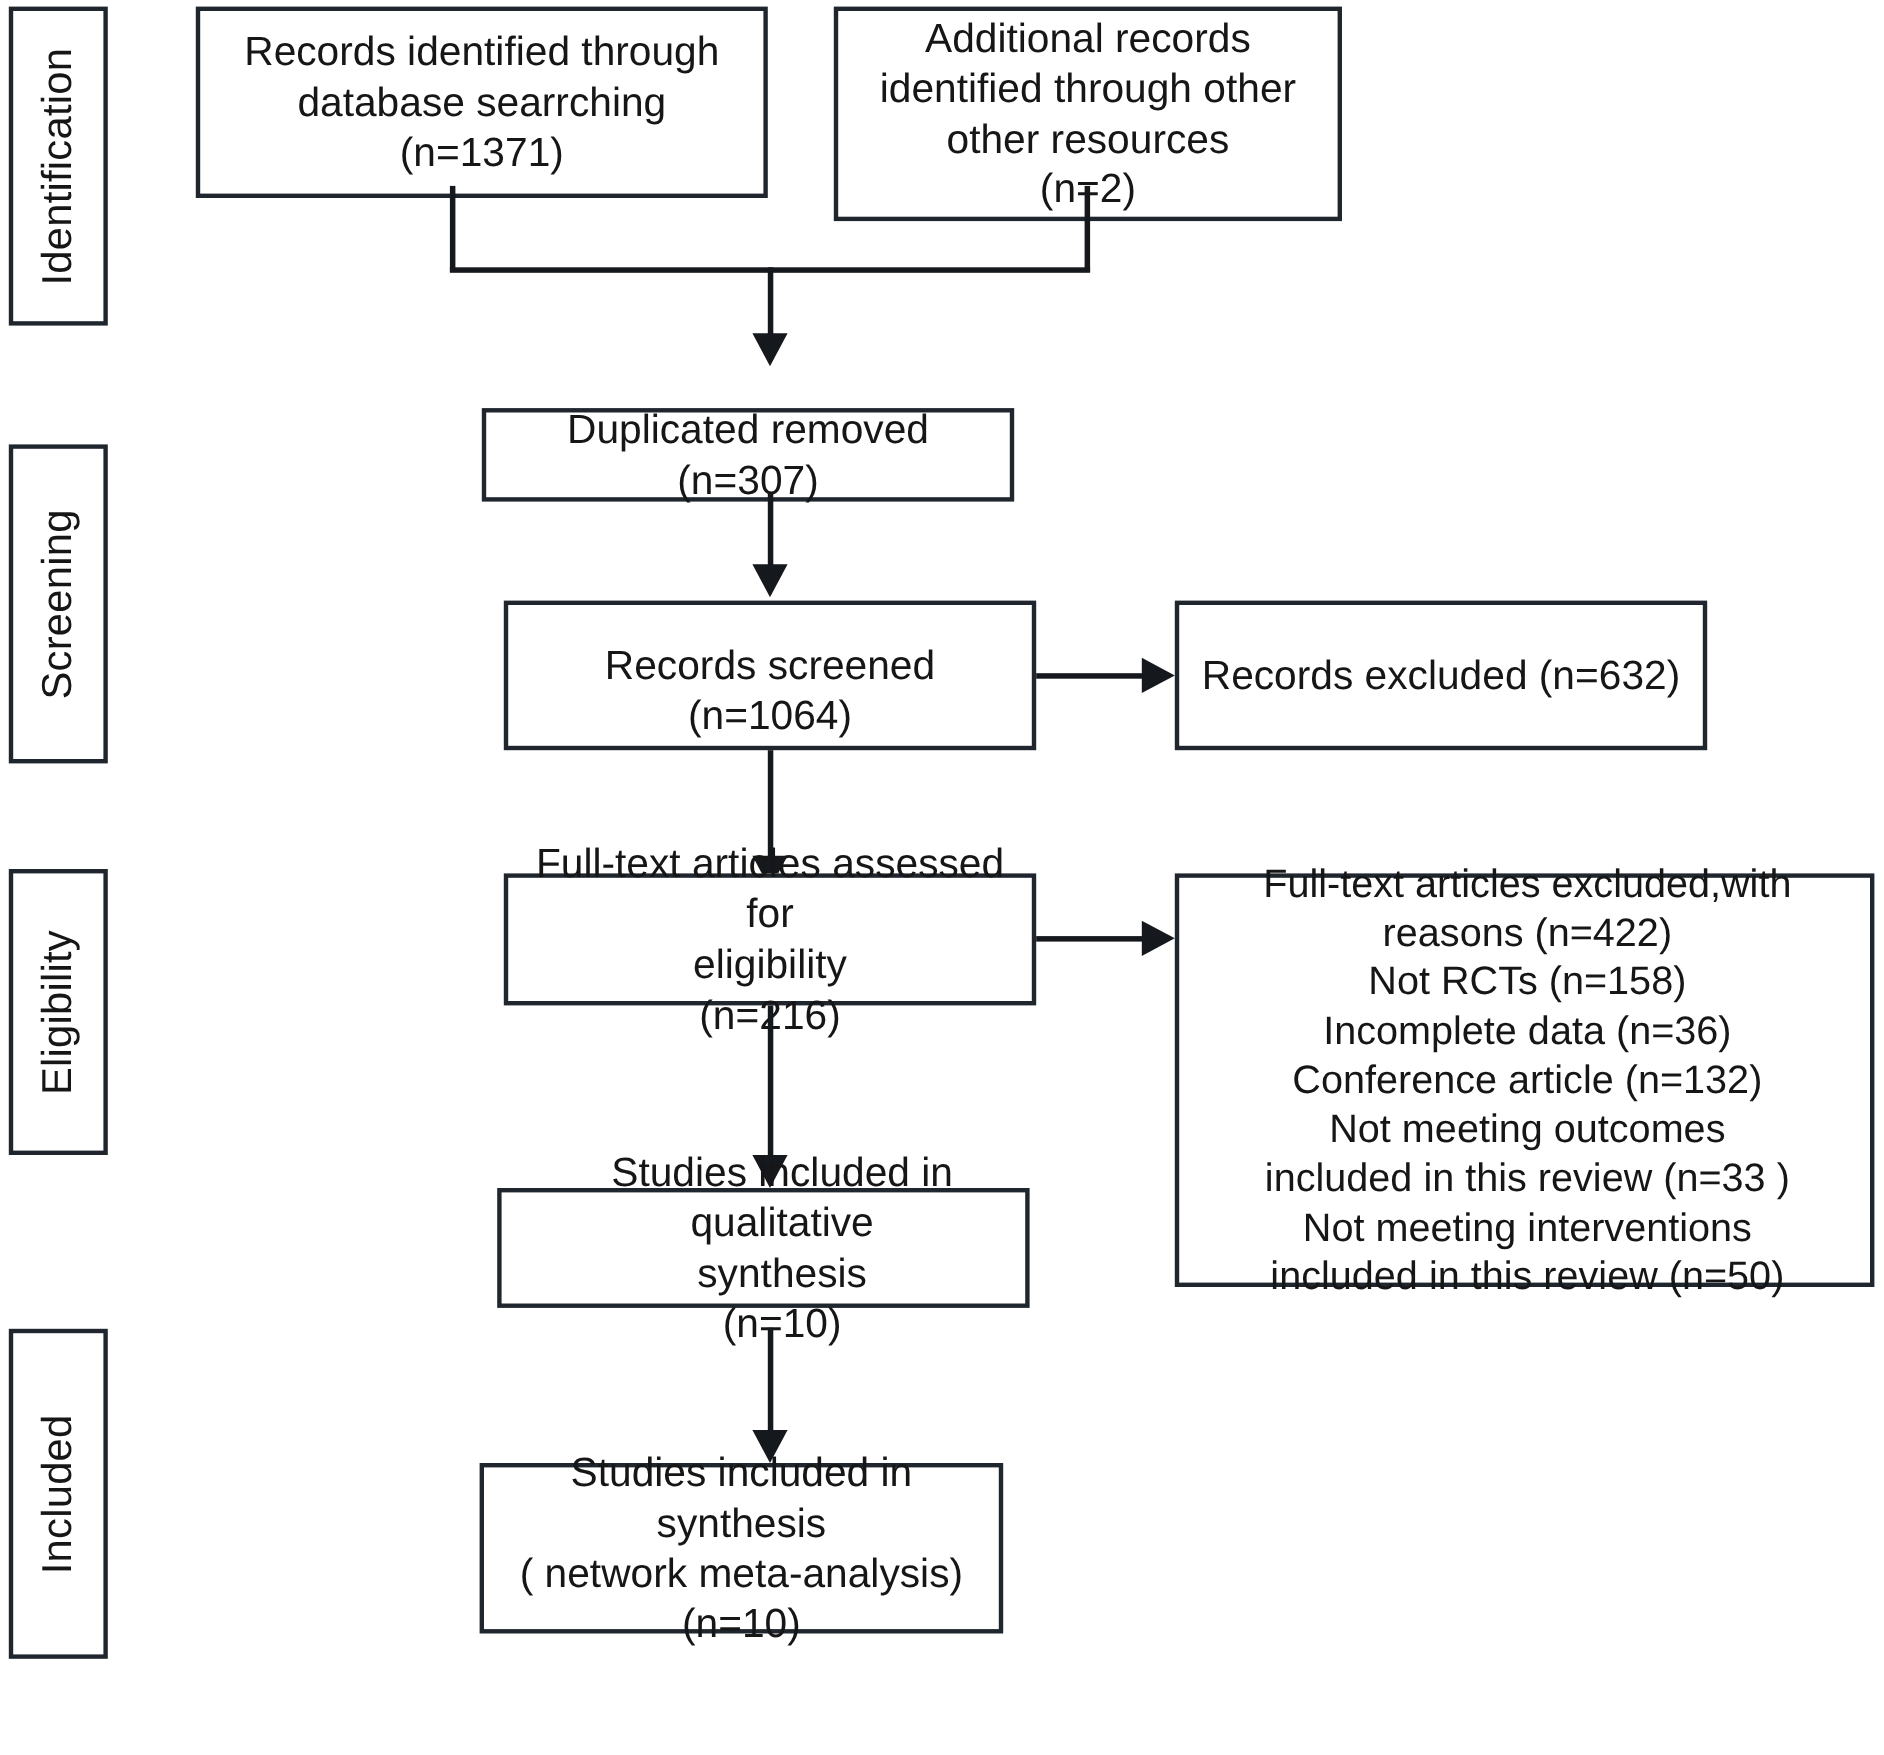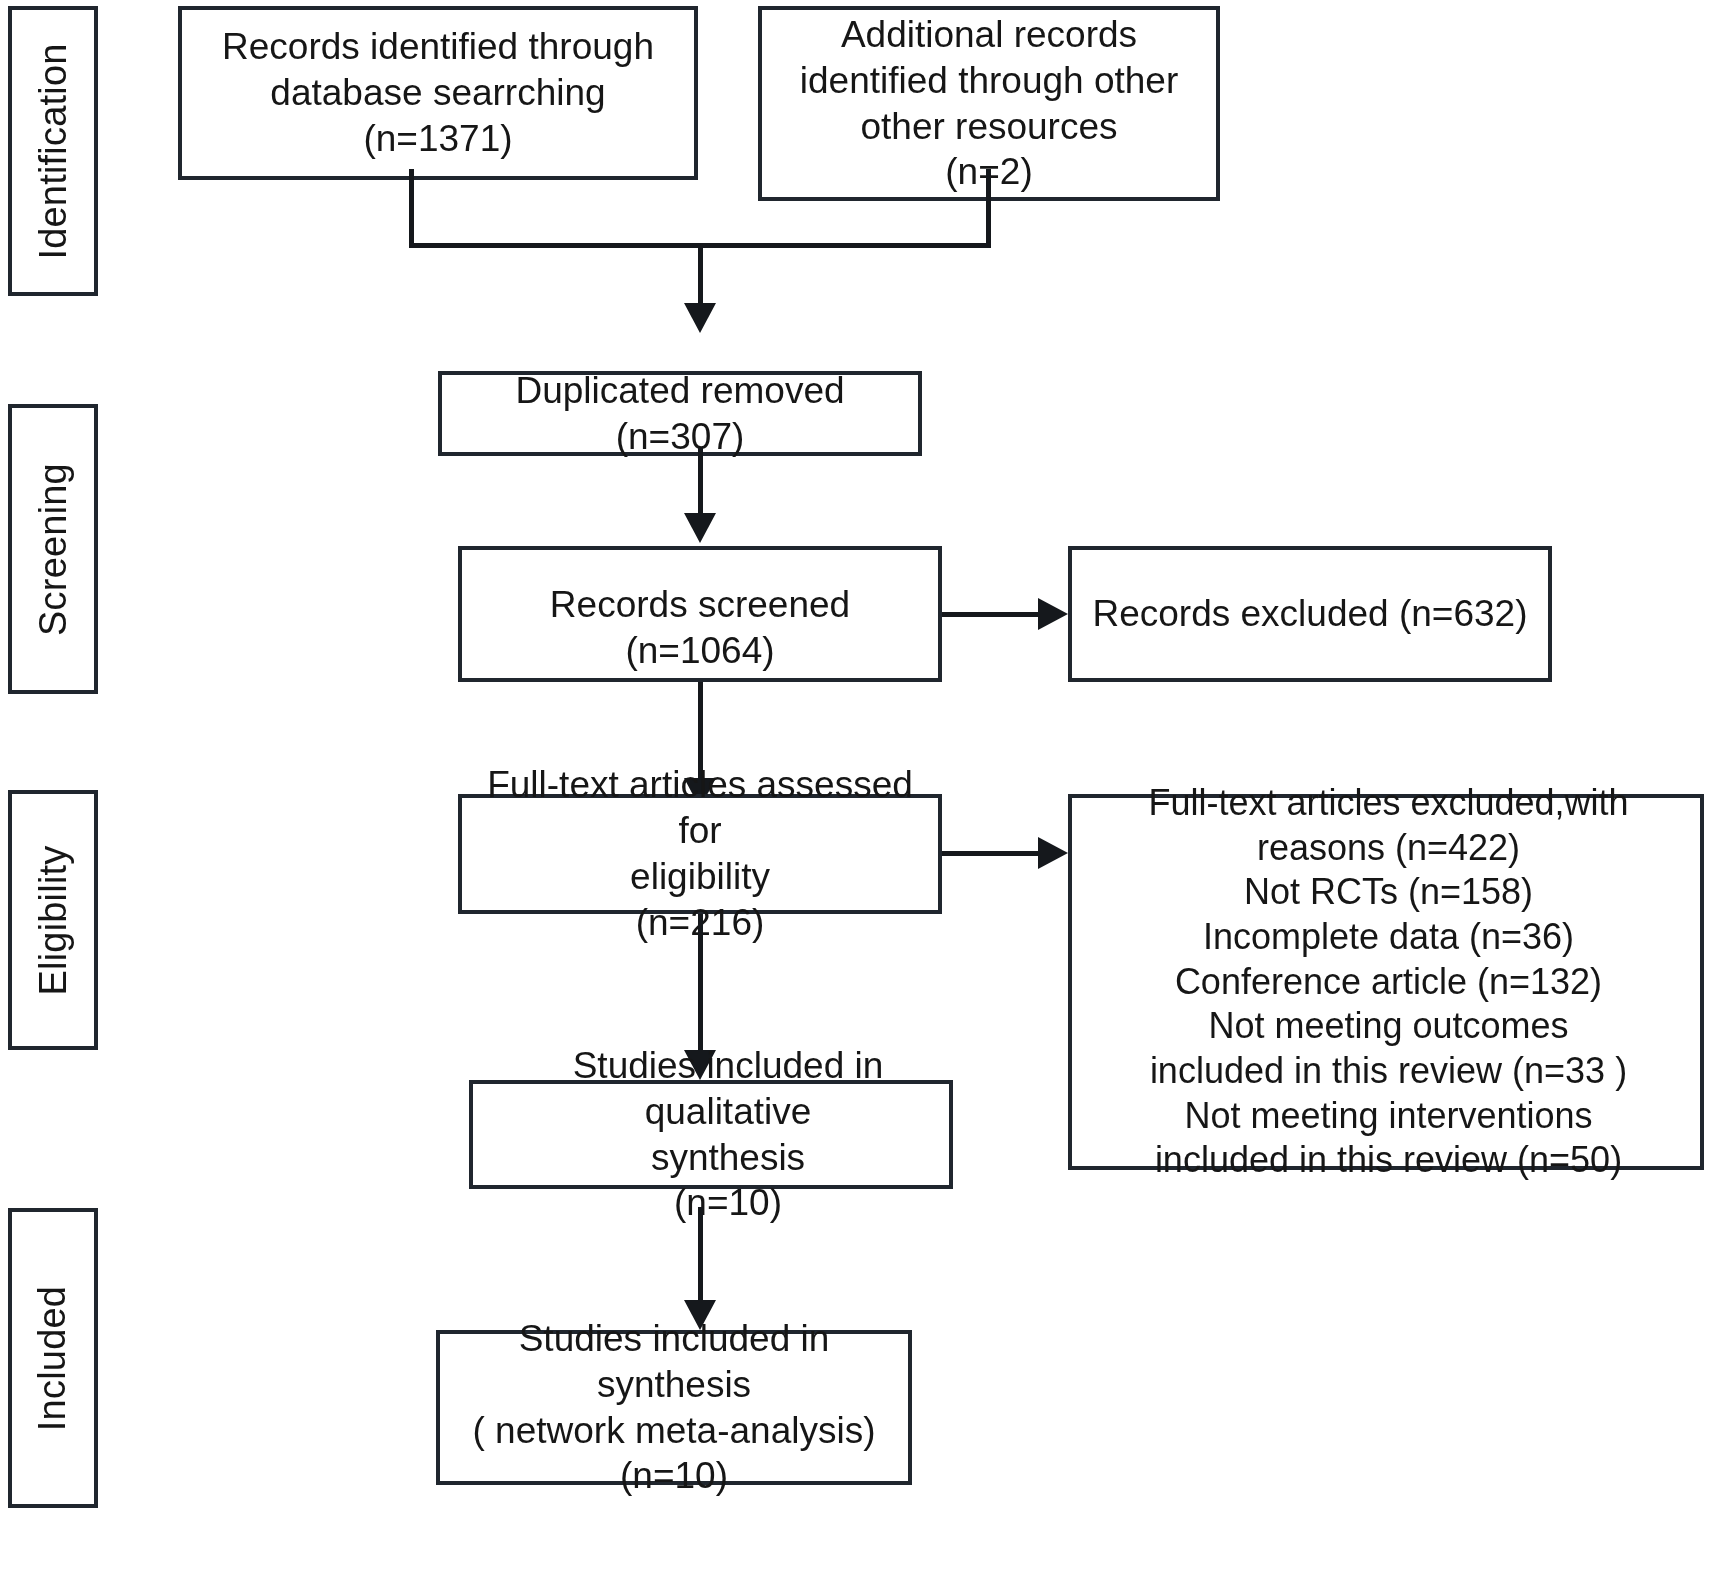--- a/index.html
+++ b/index.html
@@ -167,21 +167,21 @@
 Not meeting interventions
 included in this review (n=50)</span>
   </div>
 
   <div class="hline" style="left:942px; top:851px; width:102px;"></div>
   <div class="arrow-right" style="left:1038px; top:837px;"></div>
 
   <div class="vline" style="left:698px; top:914px; height:140px;"></div>
   <div class="arrow-down" style="left:684px; top:1050px;"></div>
 
-  <div class="node" style="left:469px; top:1080px; width:484px; height:109px;padding-left:44px;">
+  <div class="node" style="left:452px; top:1080px; width:484px; height:109px;padding-left:44px;">
     <span>Studies included in qualitative
 synthesis
 (n=10)</span>
   </div>
 
   <div class="vline" style="left:698px; top:1207px; height:98px;"></div>
   <div class="arrow-down" style="left:684px; top:1300px;"></div>
 
   <div class="node" style="left:436px; top:1330px; width:476px; height:155px;">
     <span>Studies included in synthesis

